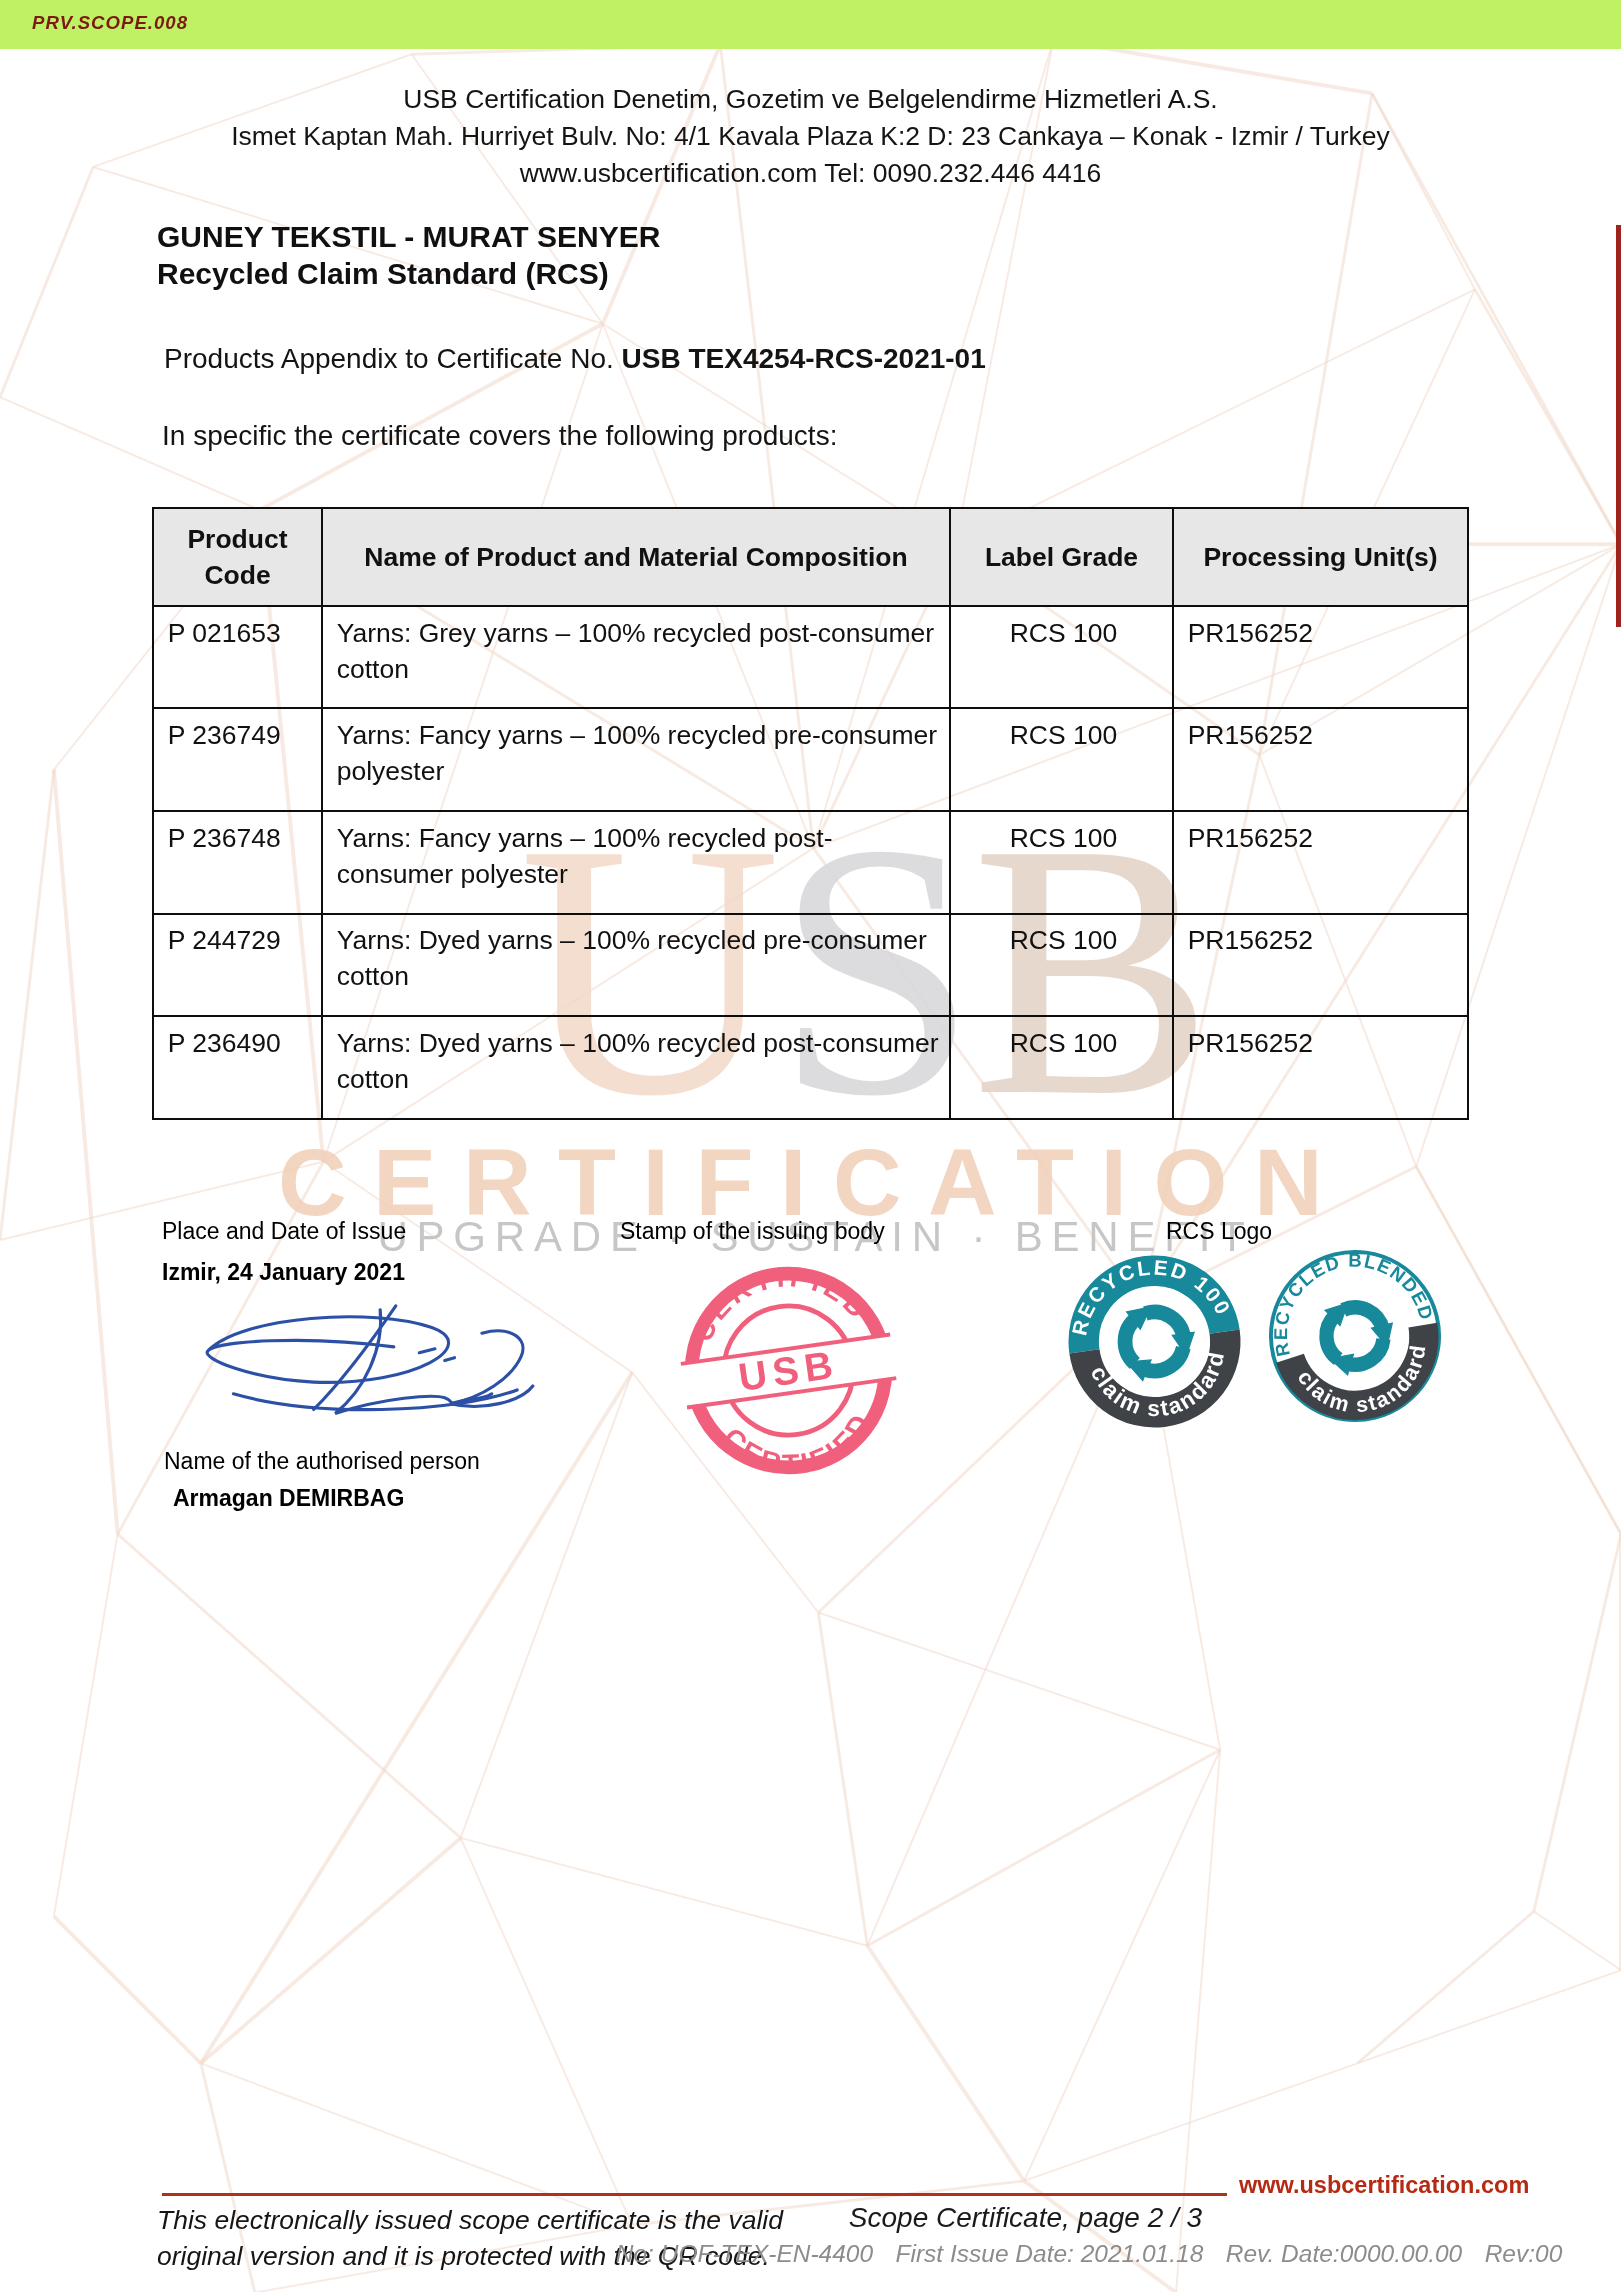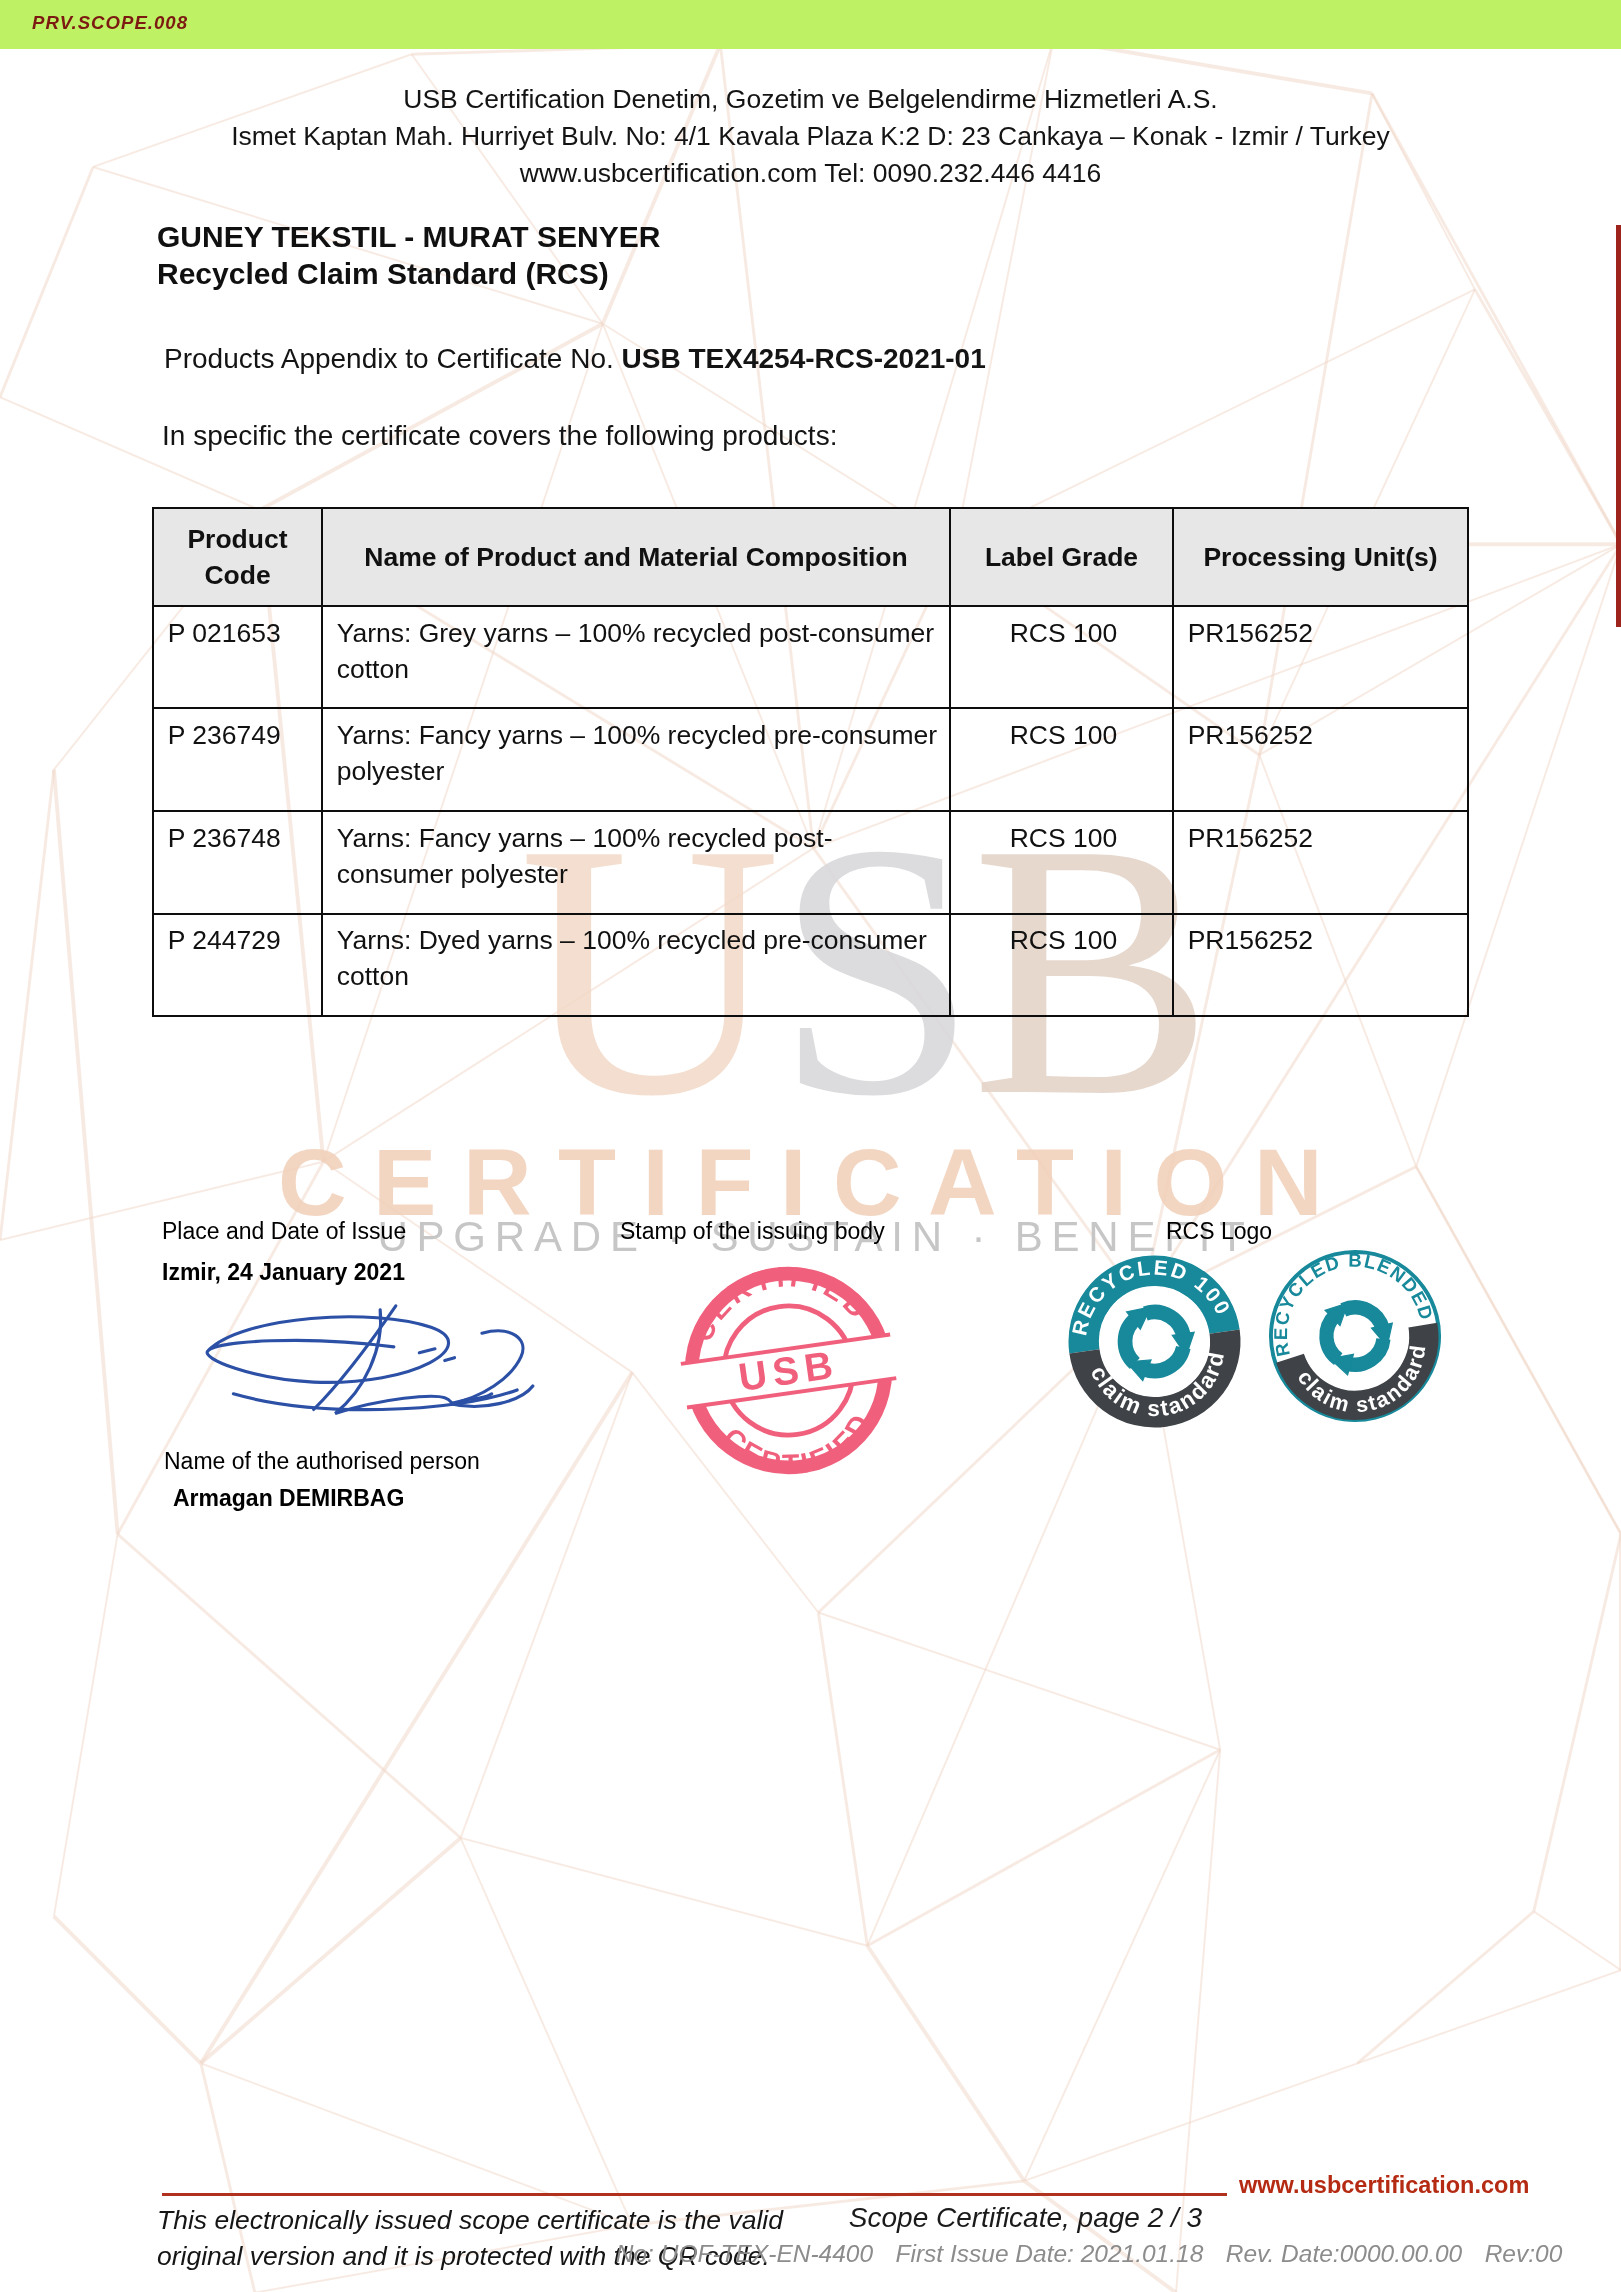--- a/index.html
+++ b/index.html
@@ -183,20 +183,26 @@
         <td>Yarns: Fancy yarns – 100% recycled post-consumer polyester</td>
         <td class="c-grade">RCS 100</td>
         <td>PR156252</td>
       </tr>
       <tr>
         <td>P 244729</td>
         <td>Yarns: Dyed yarns – 100% recycled pre-consumer cotton</td>
         <td class="c-grade">RCS 100</td>
         <td>PR156252</td>
       </tr>
+      <tr>
+        <td>P 236490</td>
+        <td>Yarns: Dyed yarns – 100% recycled post-consumer cotton</td>
+        <td class="c-grade">RCS 100</td>
+        <td>PR156252</td>
+      </tr>
     </tbody>
   </table>
 
   <div class="lbl" style="left:162px;top:1218px;">Place and Date of Issue</div>
   <div class="lbl" style="left:620px;top:1218px;">Stamp of the issuing body</div>
   <div class="lbl" style="left:1166px;top:1218px;">RCS Logo</div>
   <div class="lbl bold" style="left:162px;top:1259px;">Izmir, 24 January 2021</div>
 
   <svg class="abs" style="left:188px;top:1296px;" width="353" height="137" viewBox="0 0 360 140">
     <g fill="none" stroke="#2b50a5" stroke-width="3.2" stroke-linecap="round">

